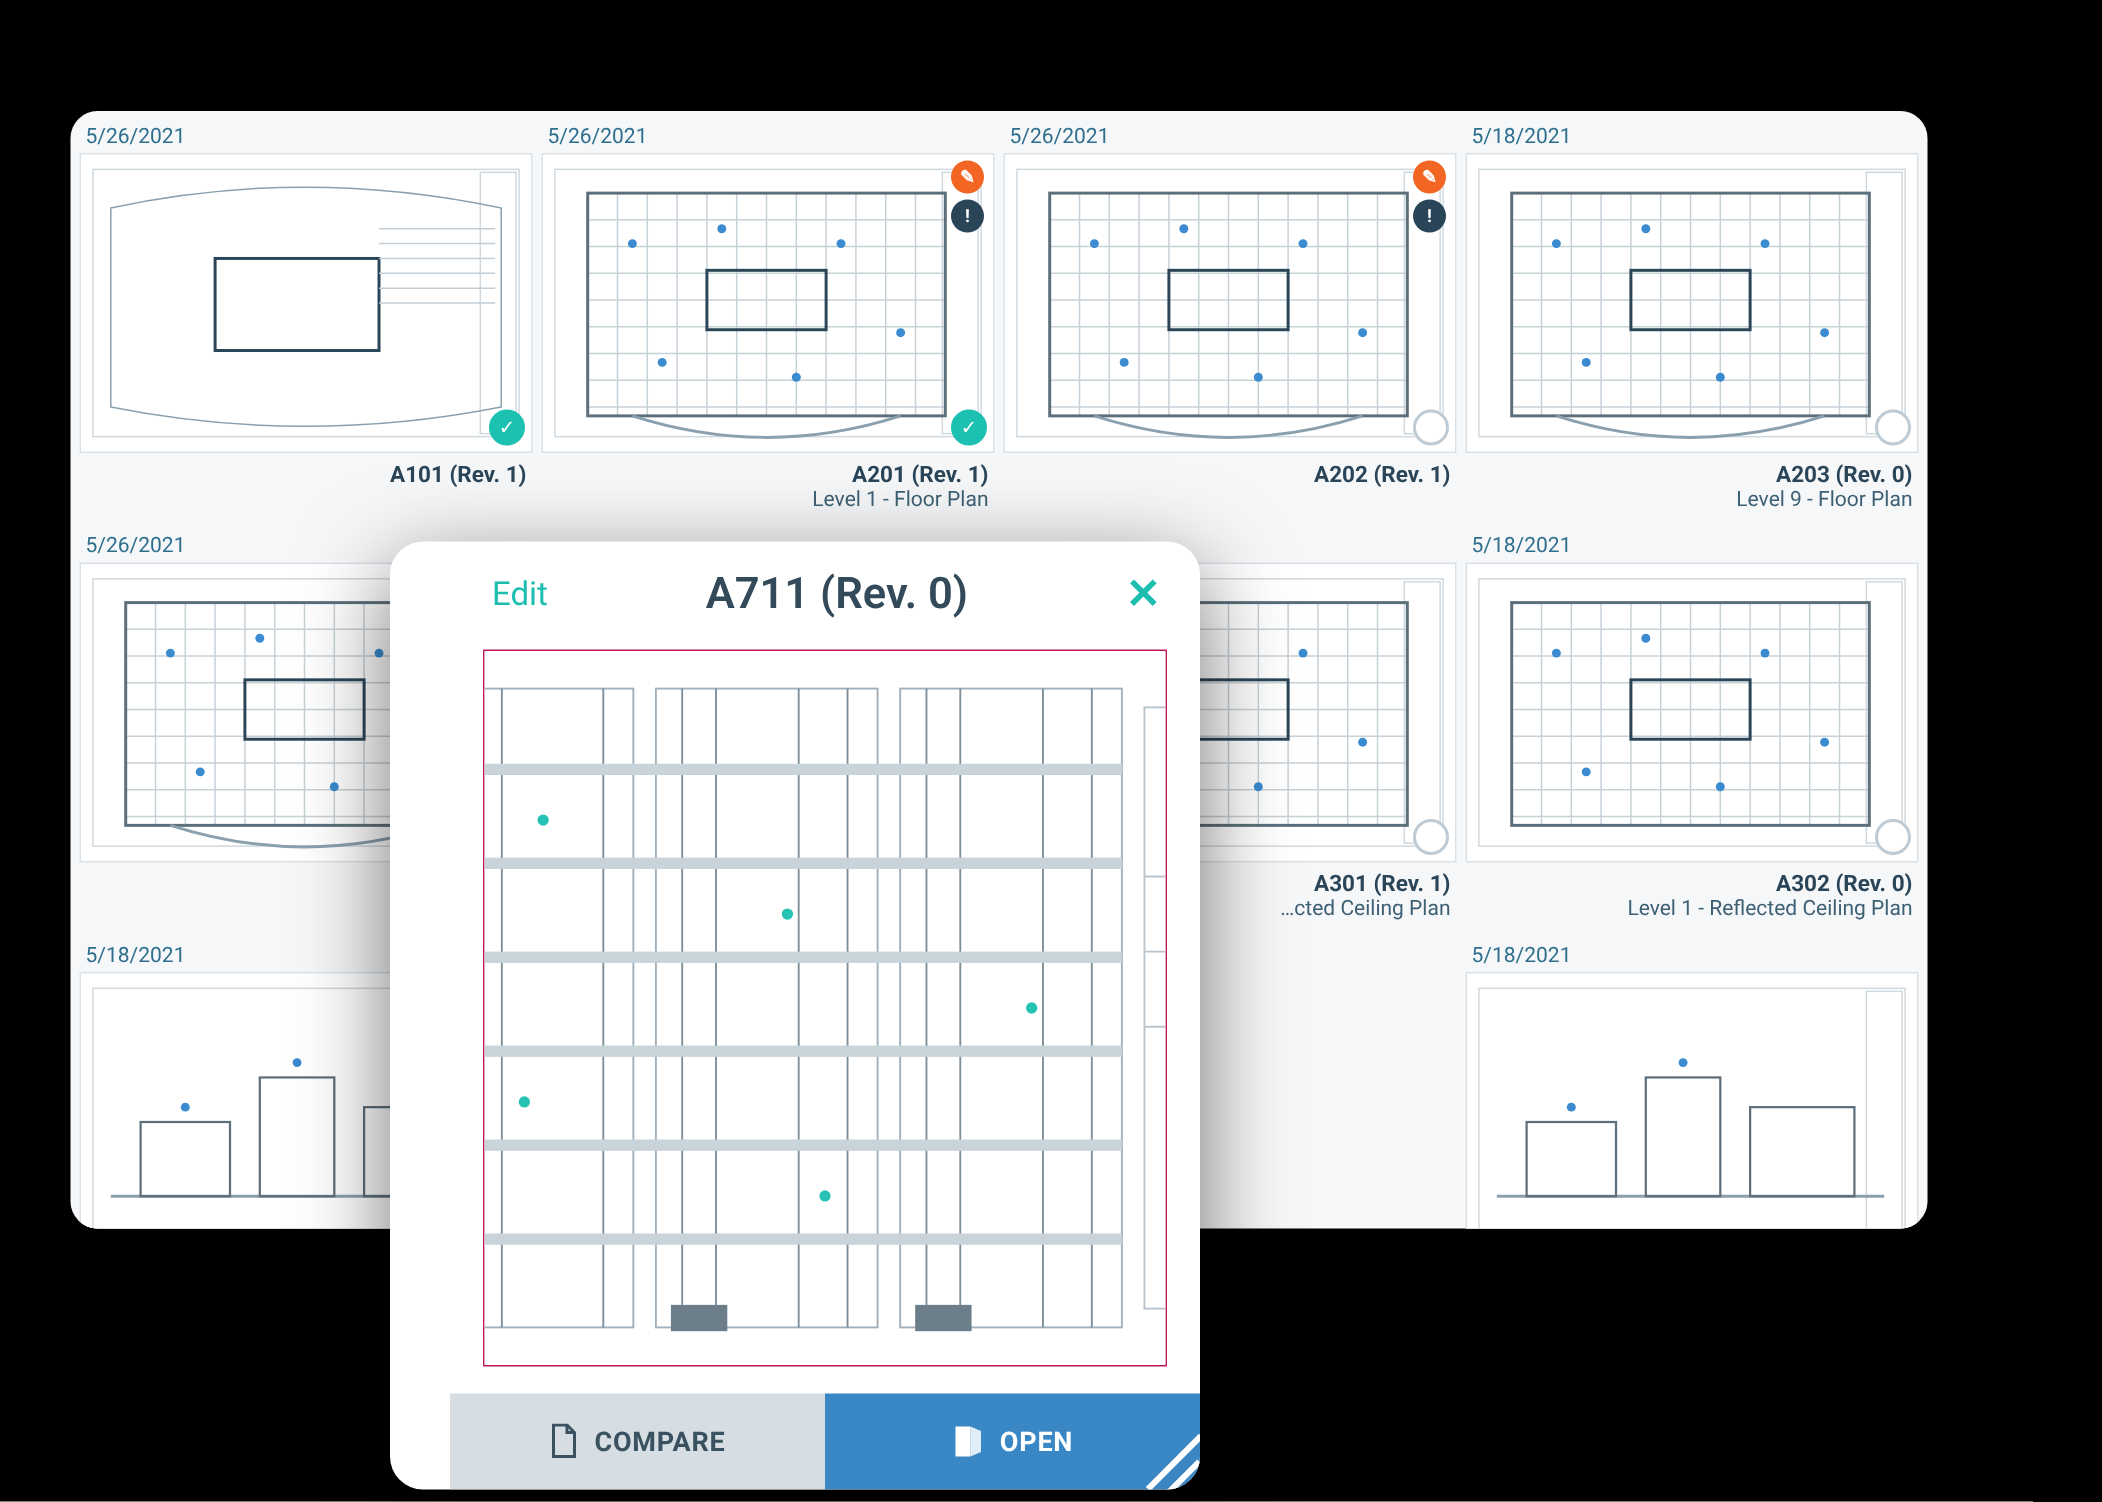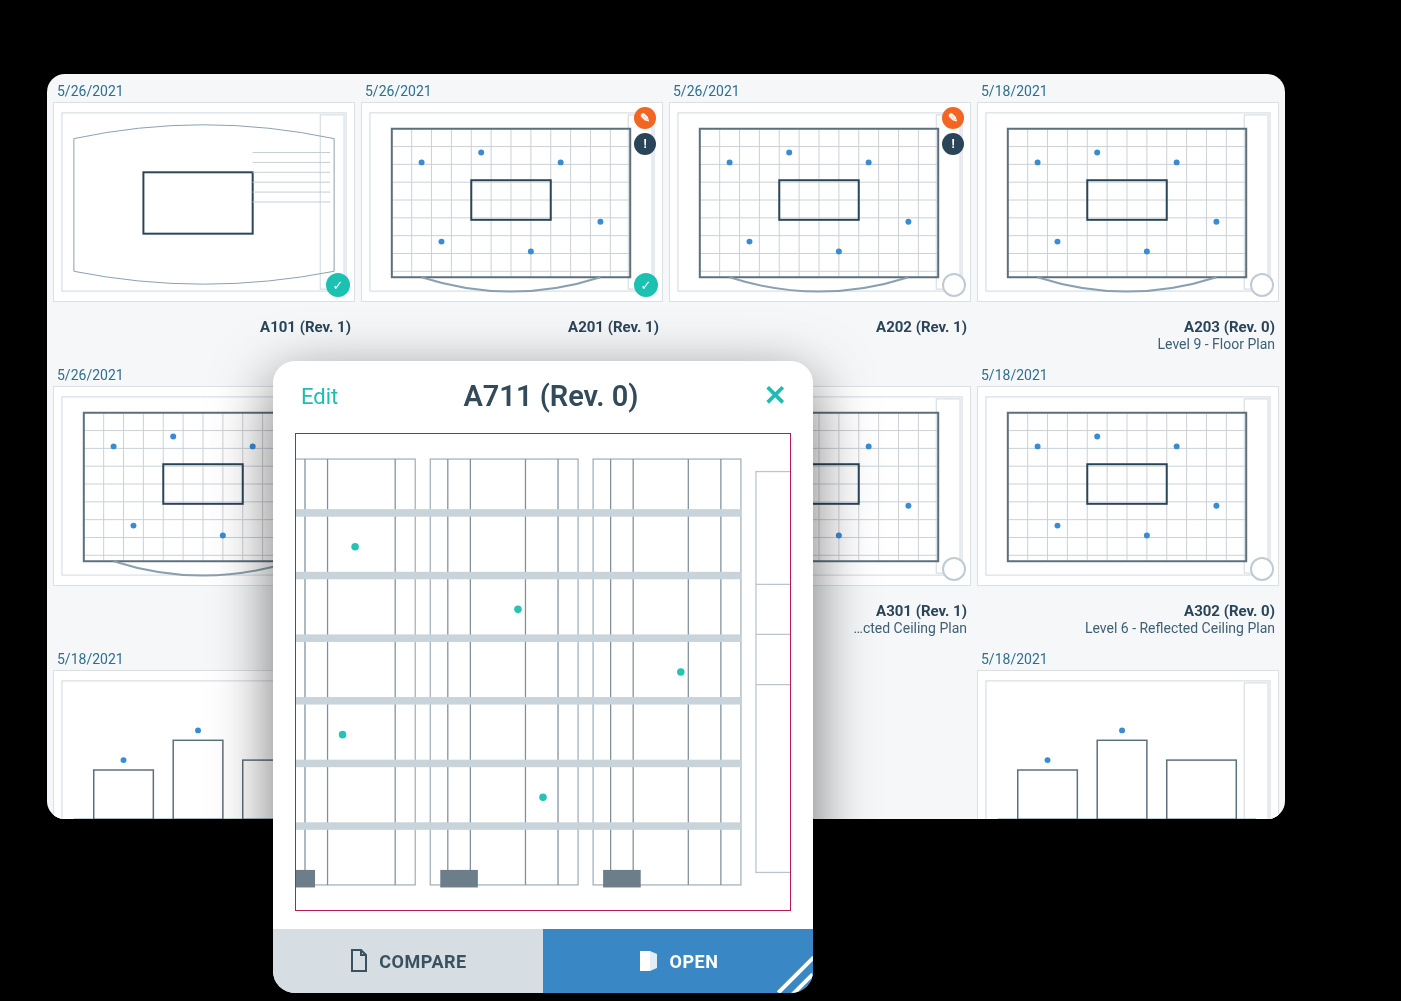--- a/index.html
+++ b/index.html
@@ -78,42 +78,43 @@
     justify-content: center;
     color: #fff;
     font-size: 13px;
   }
   .tick.on { background: #1cc1b2; border-color: #1cc1b2; }
   .card .title {
     text-align: right;
     font-size: 15px;
     font-weight: 700;
     color: #2b4558;
-    margin-top: 16px;
+    margin-top: 5px;
     padding-right: 4px;
   }
   .card .subtitle {
     text-align: right;
     font-size: 14px;
     color: #3e6074;
     padding-right: 4px;
     padding-bottom: 6px;
   }
 
   
   .popup {
     position: absolute;
-    left: 273px;
+    left: 260px;
     top: 361px;
     width: 540px;
     background: #fff;
     border-radius: 22px;
     box-shadow: 0 18px 60px rgba(0,0,0,.55);
     overflow: hidden;
     z-index: 50;
+    padding-left: 40px;
   }
   .popup-head {
     display: flex;
     align-items: center;
     justify-content: space-between;
     padding: 18px 26px 14px 28px;
   }
   .popup-head .edit-link {
     color: #1dbdb0;
     font-size: 22px;
@@ -249,20 +250,21 @@
         <circle cx="80" cy="140" r="3"></circle>
               <circle cx="170" cy="150" r="3"></circle>
               <circle cx="240" cy="120" r="3"></circle>
       </g>
   </svg>
           <div class="badge edit">✎</div>
           <div class="badge alert">!</div>
           <div class="tick on">✓</div>
         </div>
         <div class="title">A201 (Rev. 1)</div>
+        <div class="subtitle">Level 1 - Floor Plan</div>
       </div>
       <div class="card">
         <div class="date">5/26/2021</div>
         <div class="thumb">
           <svg viewBox="0 0 302 200" preserveAspectRatio="none">
     <rect x="0" y="0" width="302" height="200" fill="#fff"></rect>
     <rect x="8" y="10" width="286" height="180" fill="none" stroke="#cfd8df" stroke-width="1"></rect>
     <rect x="268" y="12" width="24" height="176" fill="none" stroke="#cfd8df" stroke-width="1"></rect>
 
       <g stroke="#c7d1d8" stroke-width="1">
@@ -541,21 +543,21 @@
               <circle cx="120" cy="50" r="3"></circle>
               <circle cx="200" cy="60" r="3"></circle>
         <circle cx="80" cy="140" r="3"></circle>
               <circle cx="170" cy="150" r="3"></circle>
               <circle cx="240" cy="120" r="3"></circle>
       </g>
   </svg>
           <div class="tick"></div>
         </div>
         <div class="title">A302 (Rev. 0)</div>
-        <div class="subtitle">Level 6 - Reflected Ceiling Plan</div>
+        <div class="subtitle">Level 1 - Reflected Ceiling Plan</div>
       </div>
       <div class="card">
         <div class="date">5/18/2021</div>
         <div class="thumb">
           <svg viewBox="0 0 302 200" preserveAspectRatio="none">
     <rect x="0" y="0" width="302" height="200" fill="#fff"></rect>
     <rect x="8" y="10" width="286" height="180" fill="none" stroke="#cfd8df" stroke-width="1"></rect>
     <rect x="268" y="12" width="24" height="176" fill="none" stroke="#cfd8df" stroke-width="1"></rect>
 
       <line x1="20" y1="150" x2="280" y2="150" stroke="#8aa0ae" stroke-width="2"></line>

